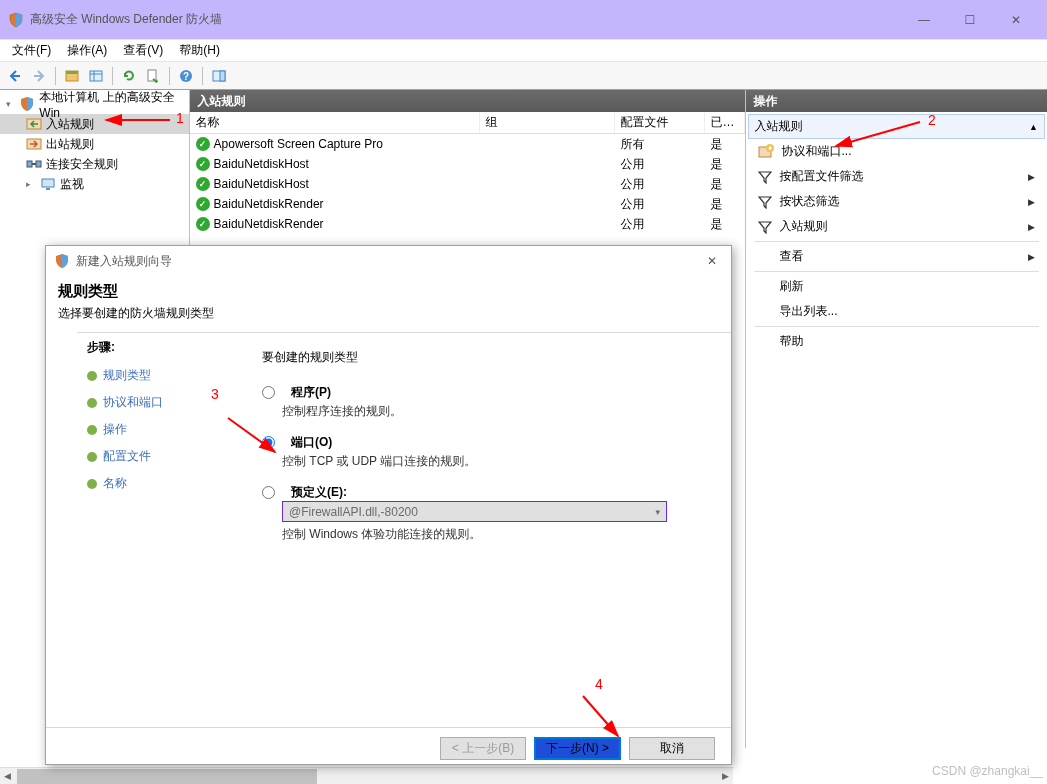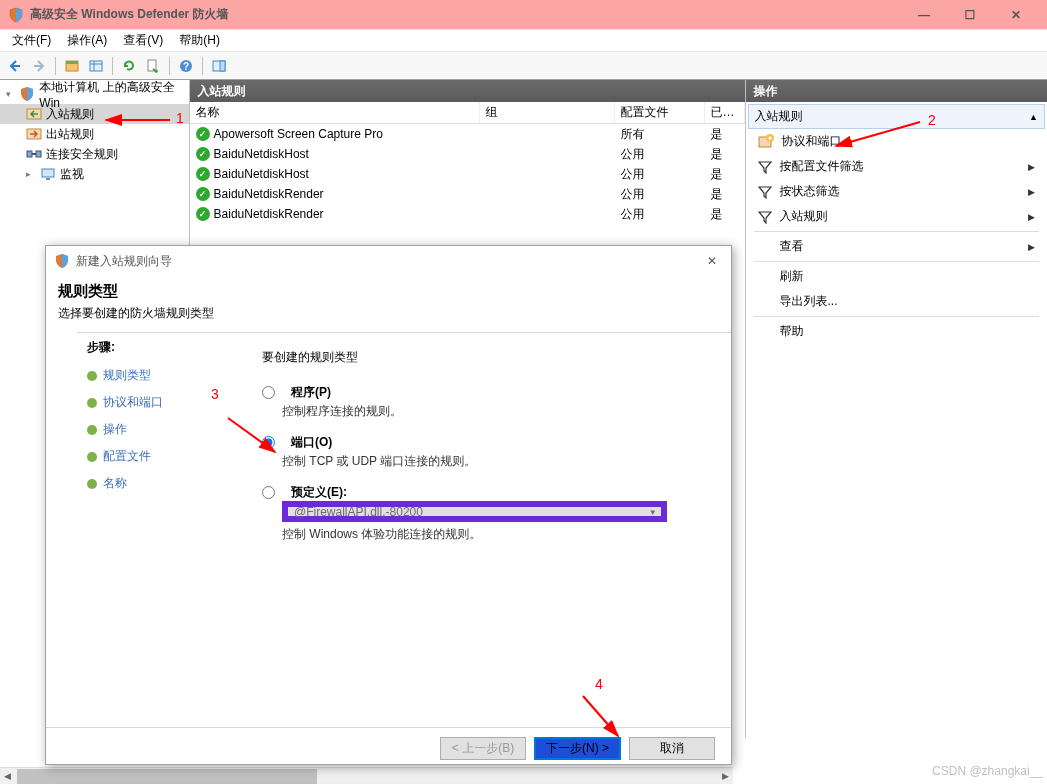--- a/index.html
+++ b/index.html
@@ -1,18 +1,18 @@
 <!DOCTYPE html>
 <html><head>
 <meta charset="utf-8">
 <style>
 * { box-sizing: border-box; margin: 0; padding: 0; }
 body { font-family: "Microsoft YaHei", "Segoe UI", Tahoma, sans-serif; font-size: 12px; background: #fff; color: #000; width: 1047px; height: 784px; overflow: hidden; position: relative; }
 
-.titlebar { height: 30px; background: #fca5a5; display: flex; align-items: center; padding: 0 8px; border-bottom: 1px solid #e5e5e5; font-weight: bold; }
+.titlebar { height: 40px; background: #c4b5fd; display: flex; align-items: center; padding: 0 8px; border-bottom: 1px solid #e5e5e5; }
 .titlebar .icon { width: 16px; height: 16px; margin-right: 6px; }
 .titlebar .title { color: #555; flex: 1; }
 .titlebar .winbtn { width: 46px; height: 30px; display: flex; align-items: center; justify-content: center; color: #555; }
 
 .menubar { height: 22px; display: flex; align-items: center; padding: 0 4px; border-bottom: 1px solid #e5e5e5; }
 .menubar .menu-item { padding: 2px 8px; }
 
 .toolbar { height: 28px; border-bottom: 1px solid #a0a0a0; display: flex; align-items: center; padding: 0 4px; gap: 2px; background: #f7f7f7; }
 .toolbar .tbtn { width: 22px; height: 22px; display: flex; align-items: center; justify-content: center; border: 1px solid transparent; }
 .toolbar .sep { width: 1px; height: 18px; background: #c0c0c0; margin: 0 3px; }
@@ -62,21 +62,21 @@
 .wizard .wsteps .steps-title { font-weight: bold; margin-bottom: 6px; }
 .wizard .wsteps .step { display: flex; align-items: center; gap: 6px; padding: 5px 0; color: #3b6fba; }
 .wizard .wsteps .step.current { color: #3b6fba; }
 .wizard .wsteps .bullet { width: 10px; height: 10px; border-radius: 50%; background: #7fb04a; flex: none; }
 .wizard .wcontent { flex: 1; padding: 16px 20px 10px 30px; }
 .wizard .wcontent .qlabel { margin-bottom: 18px; }
 .wizard .opt { margin-bottom: 14px; }
 .wizard .opt label { font-weight: bold; display: flex; align-items: center; gap: 16px; font-family: SimSun, sans-serif; }
 .wizard .opt .desc { font-family: SimSun, sans-serif; margin-left: 20px; color: #333; margin-top: 2px; }
 .wizard .opt input[type=radio] { width: 13px; height: 13px; }
-.wizard .predef-select { width: 385px; height: 21px; background: #e0e0e0; border: 6px solid #6d28d9; font-family: SimSun, sans-serif; padding: 2px 6px; color: #6b6b6b; margin-left: 20px; display: flex; align-items: center; justify-content: space-between; }
+.wizard .predef-select { width: 385px; height: 21px; background: #e0e0e0; border: 1px solid #6d28d9; font-family: SimSun, sans-serif; padding: 2px 6px; color: #6b6b6b; margin-left: 20px; display: flex; align-items: center; justify-content: space-between; }
 .wizard .wbuttons { height: 42px; border-top: 1px solid #d8d8d8; display: flex; align-items: center; justify-content: flex-end; padding: 0 16px; gap: 8px; }
 .wizard .wbtn { height: 23px; min-width: 86px; border: 1px solid #adadad; background: #e1e1e1; font-family: SimSun, sans-serif; padding: 0 10px; display: flex; align-items: center; justify-content: center; cursor: pointer; }
 .wizard .wbtn.disabled { color: #9a9a9a; }
 .wizard .wbtn.primary { border: 2px solid #0078d7; background: #1d4ed8; }
 
 
 .anno-arrow { position: absolute; pointer-events: none; }
 .anno-text { position: absolute; color: #ff0000; font-size: 14px; font-family: Arial, sans-serif; }
 
 .watermark { position: absolute; right: 4px; bottom: 6px; color: #bfbfbf; font-size: 12px; }

